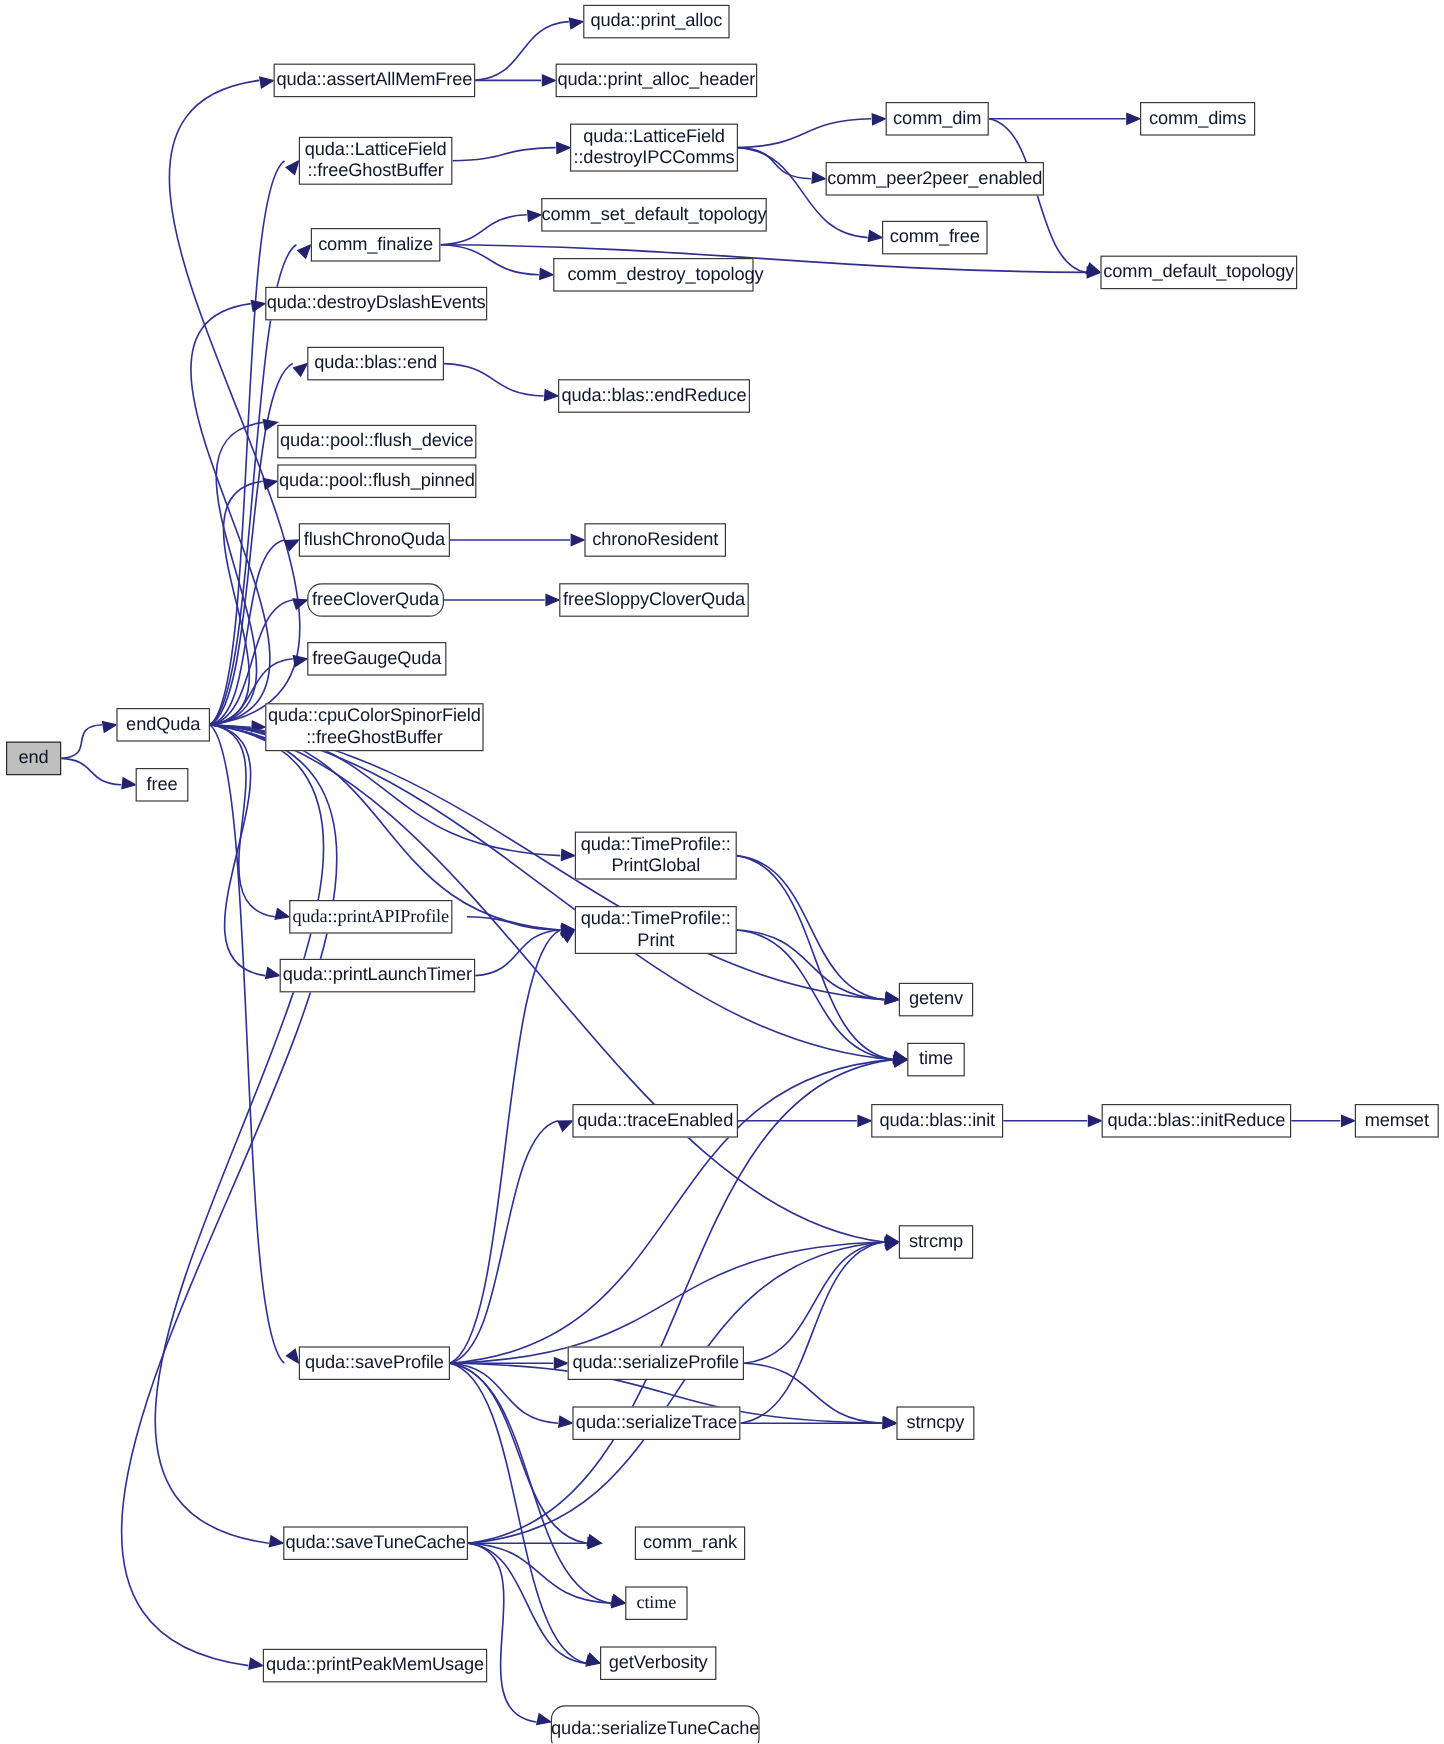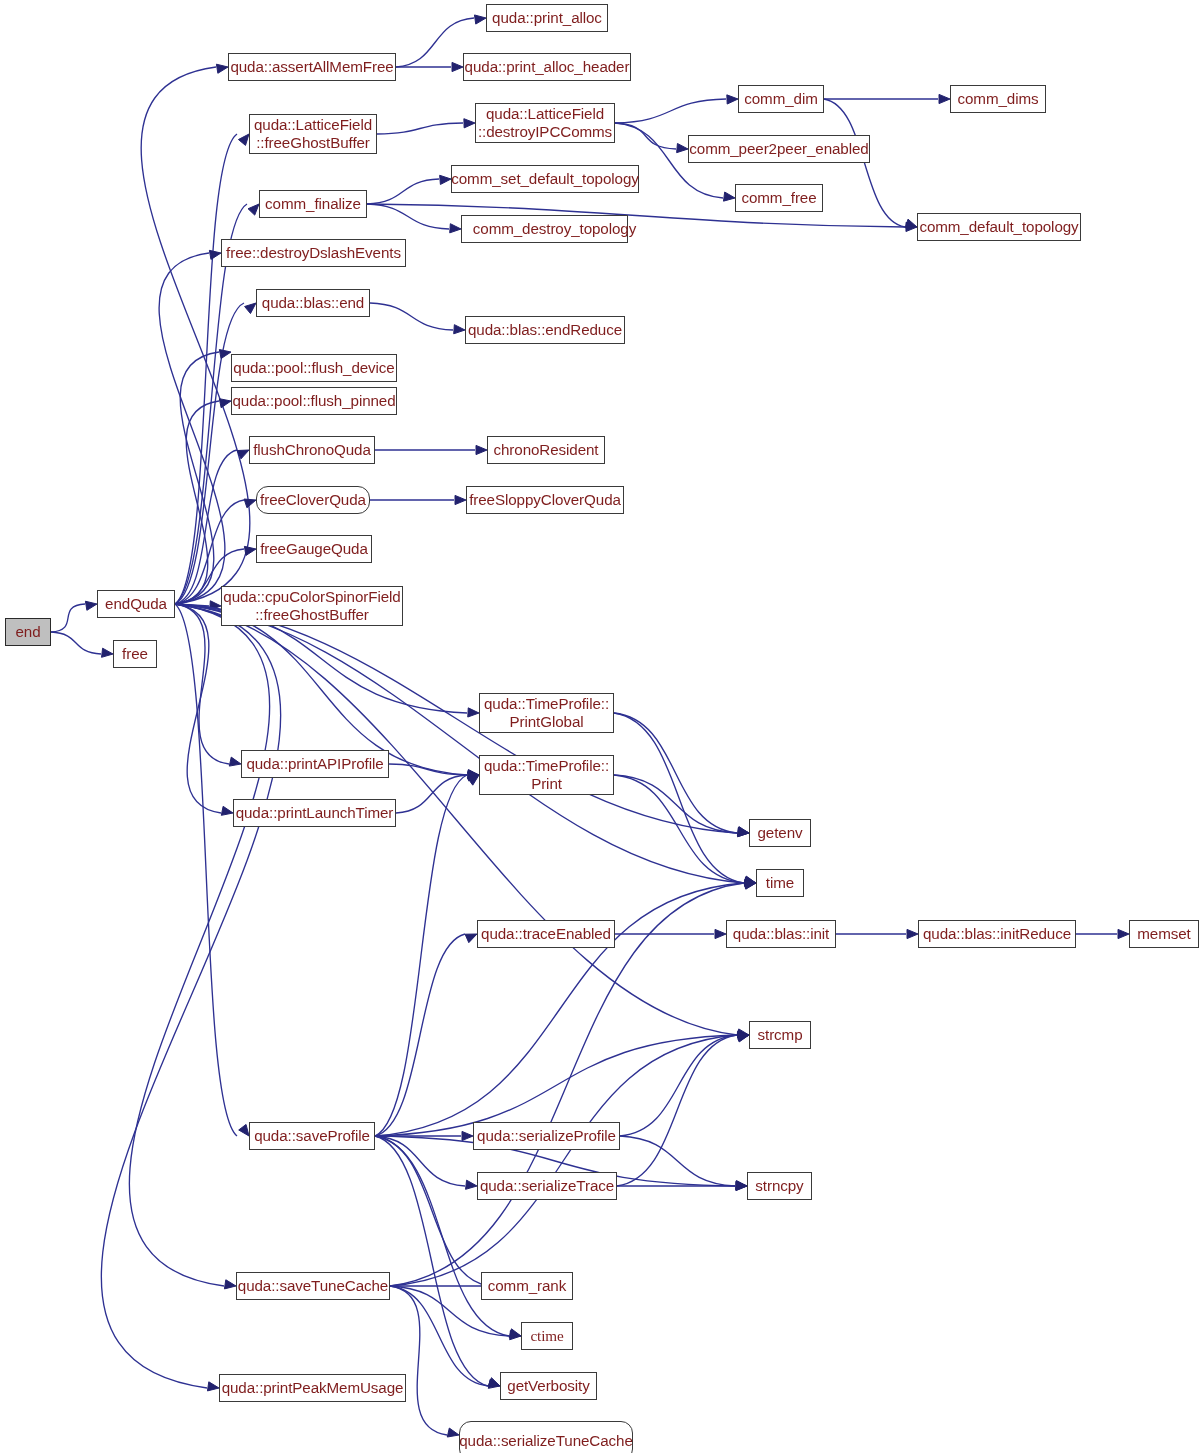--- a/index.html
+++ b/index.html
@@ -11,21 +11,21 @@
     overflow:hidden;
   }
   svg#edges{position:absolute;left:0;top:0;width:1203px;height:1453px;overflow:visible;}
   svg#edges path{fill:none;stroke:#2e3192;stroke-width:1.35px;}
   svg#edges polygon{fill:#22226e;stroke:#22226e;stroke-width:1px;}
   .node{
     position:absolute;
     box-sizing:border-box;
     border:1.3px solid #3a3a3a;
     background:#ffffff;
-    color:#7f1d1d;
+    color:#0f172a;
     font-size:15.2px;
     line-height:1.18;
     display:flex;
     align-items:center;
     justify-content:center;
     text-align:center;
     white-space:pre;
     z-index:5;
     letter-spacing:-0.1px;
   }
@@ -182,49 +182,49 @@
       <div class="node" style="left: 475px; top: 103px; width: 140px; height: 40px;"><span class="lbl">quda::LatticeField
 ::destroyIPCComms</span></div>
       <div class="node" style="left: 738px; top: 85px; width: 86px; height: 28px;"><span class="lbl">comm_dim</span></div>
       <div class="node" style="left: 950px; top: 85px; width: 96px; height: 28px;"><span class="lbl">comm_dims</span></div>
       <div class="node" style="left: 688px; top: 135px; width: 182px; height: 28px;"><span class="lbl">comm_peer2peer_enabled</span></div>
       <div class="node" style="left: 735px; top: 184px; width: 88px; height: 28px;"><span class="lbl">comm_free</span></div>
       <div class="node" style="left: 917px; top: 213px; width: 164px; height: 28px;"><span class="lbl">comm_default_topology</span></div>
       <div class="node" style="left: 259px; top: 190px; width: 108px; height: 28px;"><span class="lbl">comm_finalize</span></div>
       <div class="node" style="left: 451px; top: 165px; width: 188px; height: 28px;"><span class="lbl">comm_set_default_topology</span></div>
       <div class="node" style="left: 461px; top: 215px; width: 167px; height: 28px; padding-left: 20px;"><span class="lbl">comm_destroy_topology</span></div>
-      <div class="node" style="left: 221px; top: 239px; width: 185px; height: 28px;"><span class="lbl">free::destroyDslashEvents</span></div>
+      <div class="node" style="left: 221px; top: 239px; width: 185px; height: 28px;"><span class="lbl">quda::destroyDslashEvents</span></div>
       <div class="node" style="left: 256px; top: 289px; width: 114px; height: 28px;"><span class="lbl">quda::blas::end</span></div>
       <div class="node" style="left: 465px; top: 316px; width: 160px; height: 28px;"><span class="lbl">quda::blas::endReduce</span></div>
       <div class="node" style="left: 231px; top: 354px; width: 166px; height: 28px;"><span class="lbl">quda::pool::flush_device</span></div>
       <div class="node" style="left: 231px; top: 387px; width: 166px; height: 28px;"><span class="lbl">quda::pool::flush_pinned</span></div>
       <div class="node" style="left: 249px; top: 436px; width: 126px; height: 28px;"><span class="lbl">flushChronoQuda</span></div>
       <div class="node" style="left: 487px; top: 436px; width: 118px; height: 28px;"><span class="lbl">chronoResident</span></div>
       <div class="node" style="left: 256px; top: 486px; width: 114px; height: 28px; border-radius: 12px;"><span class="lbl">freeCloverQuda</span></div>
       <div class="node" style="left: 466px; top: 486px; width: 158px; height: 28px;"><span class="lbl">freeSloppyCloverQuda</span></div>
       <div class="node" style="left: 256px; top: 535px; width: 116px; height: 28px;"><span class="lbl">freeGaugeQuda</span></div>
       <div class="node" style="left: 221px; top: 586px; width: 182px; height: 40px;"><span class="lbl">quda::cpuColorSpinorField
 ::freeGhostBuffer</span></div>
       <div class="node" style="left: 479px; top: 693px; width: 135px; height: 40px;"><span class="lbl">quda::TimeProfile::
 PrintGlobal</span></div>
-      <div class="node" style="left: 241px; top: 750px; width: 148px; height: 28px;"><span class="lbl">quda::printAPIProfile</span></div>
+      <div class="node" style="left: 241px; top: 750px; width: 136px; height: 28px; font-family: Liberation Serif, serif;"><span class="lbl">quda::printAPIProfile</span></div>
       <div class="node" style="left: 479px; top: 755px; width: 135px; height: 40px;"><span class="lbl">quda::TimeProfile::
 Print</span></div>
       <div class="node" style="left: 233px; top: 799px; width: 163px; height: 28px;"><span class="lbl">quda::printLaunchTimer</span></div>
       <div class="node" style="left: 749px; top: 819px; width: 62px; height: 28px;"><span class="lbl">getenv</span></div>
       <div class="node" style="left: 756px; top: 869px; width: 48px; height: 28px;"><span class="lbl">time</span></div>
       <div class="node" style="left: 477px; top: 920px; width: 138px; height: 28px;"><span class="lbl">quda::traceEnabled</span></div>
       <div class="node" style="left: 726px; top: 920px; width: 110px; height: 28px;"><span class="lbl">quda::blas::init</span></div>
       <div class="node" style="left: 918px; top: 920px; width: 158px; height: 28px;"><span class="lbl">quda::blas::initReduce</span></div>
       <div class="node" style="left: 1129px; top: 920px; width: 70px; height: 28px; align-items: center;"><span class="lbl">memset</span></div>
       <div class="node" style="left: 749px; top: 1021px; width: 62px; height: 28px;"><span class="lbl">strcmp</span></div>
       <div class="node" style="left: 249px; top: 1122px; width: 126px; height: 28px;"><span class="lbl">quda::saveProfile</span></div>
       <div class="node" style="left: 473px; top: 1122px; width: 147px; height: 28px;"><span class="lbl">quda::serializeProfile</span></div>
       <div class="node" style="left: 477px; top: 1172px; width: 140px; height: 28px;"><span class="lbl">quda::serializeTrace</span></div>
       <div class="node" style="left: 747px; top: 1172px; width: 65px; height: 28px;"><span class="lbl">strncpy</span></div>
       <div class="node" style="left: 236px; top: 1272px; width: 154px; height: 28px;"><span class="lbl">quda::saveTuneCache</span></div>
-      <div class="node" style="left: 481px; top: 1272px; width: 92px; height: 28px; align-items: center;"><span class="lbl">comm_rank</span></div>
+      <div class="node" style="left: 529px; top: 1272px; width: 92px; height: 28px; align-items: center;"><span class="lbl">comm_rank</span></div>
       <div class="node" style="left: 521px; top: 1322px; width: 52px; height: 28px; font-family: Liberation Serif, serif;"><span class="lbl">ctime</span></div>
       <div class="node" style="left: 500px; top: 1372px; width: 97px; height: 28px;"><span class="lbl">getVerbosity</span></div>
       <div class="node" style="left: 219px; top: 1374px; width: 187px; height: 28px;"><span class="lbl">quda::printPeakMemUsage</span></div>
       <div class="node" style="left: 459px; top: 1421px; width: 174px; height: 40px; border-radius: 12px;"><span class="lbl">quda::serializeTuneCache</span></div>
     </div>
 </div>
 
 </body></html>

